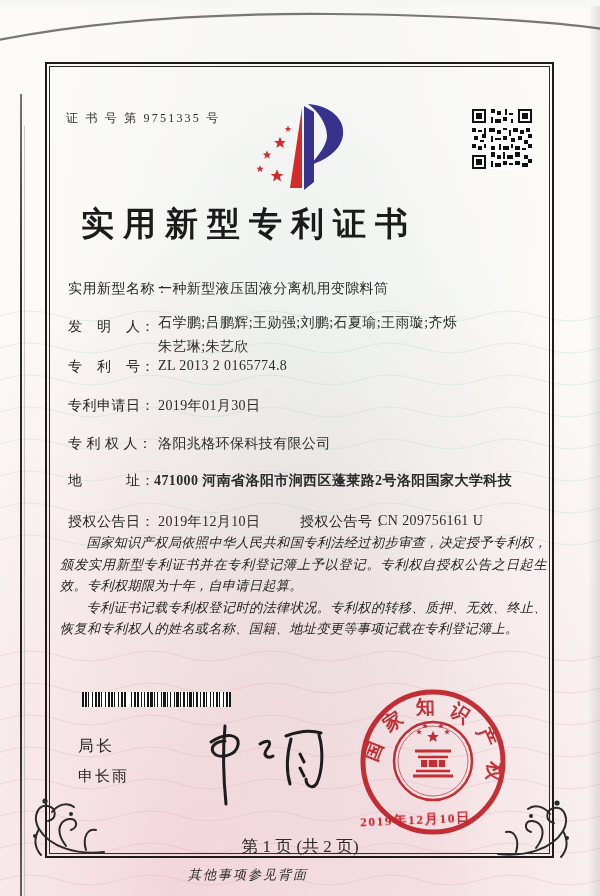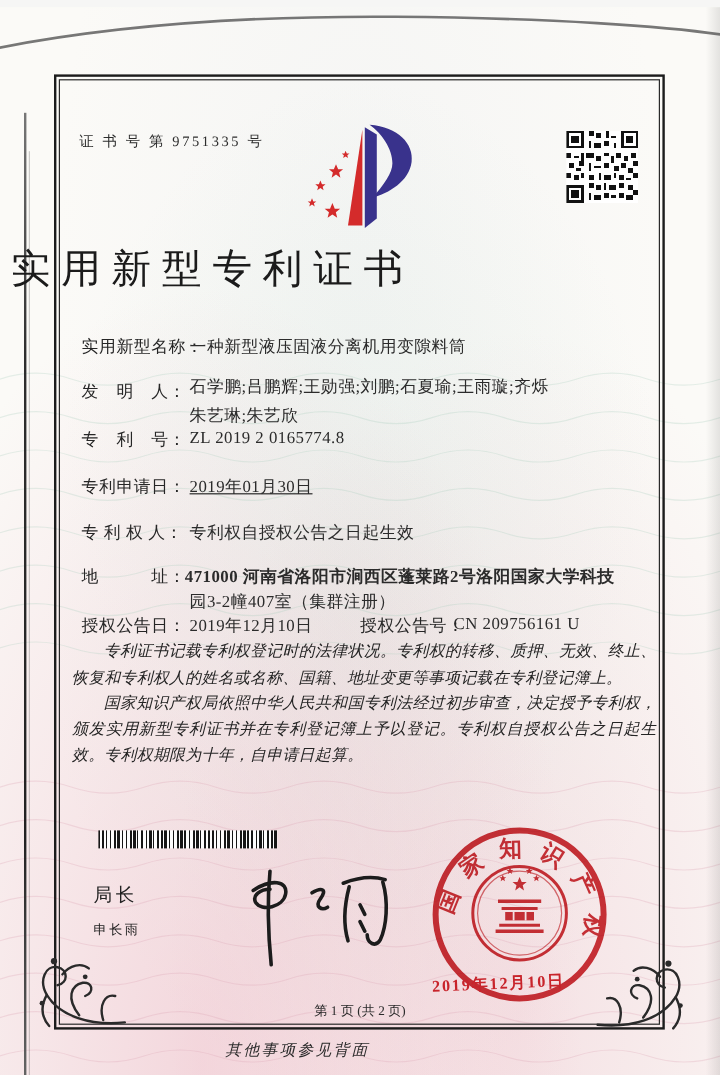--- a/index.html
+++ b/index.html
@@ -29,39 +29,39 @@
   .right-shade{position:absolute;right:0;top:0;width:12px;height:100%;
     background:linear-gradient(to left, rgba(80,80,80,.14), transparent);}
   
   .frame{
     position:absolute;left:45px;top:56px;width:505px;height:792px;
     border:2.5px solid #1c1c1c;
   }
   .frame-inner{position:absolute;left:2px;top:2px;right:2px;bottom:2px;border:1px solid #2a2a2a;}
   
   .cert-number{left:66px;top:104px;font-size:12px;letter-spacing:2.2px;color:#2d2d2d;}
-  .title{left:0;top:196px;width:489px;text-align:left;font-size:33px;font-weight:400;
+  .title{left:0;top:196px;width:489px;text-align:center;font-size:33px;font-weight:700;
     letter-spacing:9px;text-indent:9px;color:#1b1b1b;}
   .flabel{font-size:14px;color:#262626;letter-spacing:.5px;white-space:pre;}
   .fvalue{font-size:14px;color:#2b2b2b;letter-spacing:.4px;white-space:pre;}
   .legal{left:60px;top:526px;width:487px;font-size:13.2px;line-height:21.5px;
     font-style:italic;color:#242424;text-align:justify;letter-spacing:.3px;}
   .legal p{margin:0;text-indent:2em;}
   .barcode{left:82px;top:686px;width:149px;height:15px;
     background-image:repeating-linear-gradient(90deg,
       #161616 0 1.5px, #fdfdfd 1.5px 2.6px,
       #161616 2.6px 5px, #fdfdfd 5px 6.2px,
       #161616 6.2px 7.2px, #fdfdfd 7.2px 9.6px,
       #161616 9.6px 10.8px, #fdfdfd 10.8px 13.1px);}
   .signer-title{left:78px;top:730px;font-size:15.5px;letter-spacing:3px;color:#222;}
-  .signer-name{left:78px;top:761px;font-size:11px;letter-spacing:2px;color:#222;}
+  .signer-name{left:78px;top:761px;font-size:15px;letter-spacing:2px;color:#222;}
   .seal{left:356px;top:679px;width:154px;height:154px;opacity:.93;mix-blend-mode:multiply;}
   .seal-date{left:360px;top:805px;font-size:13.5px;letter-spacing:1.5px;
     color:#c8242b;transform:rotate(-2.5deg);font-weight:700;}
-  .page-indicator{left:0;top:829px;width:600px;text-align:center;font-size:11px;color:#2b2b2b;}
+  .page-indicator{left:0;top:829px;width:600px;text-align:center;font-size:17px;color:#2b2b2b;}
   .back-note{left:0;top:860px;width:496px;text-align:center;font-size:13px;
     font-style:italic;color:#2b2b2b;letter-spacing:2px;}
   .flourish{width:82px;height:84px;}
 </style>
 </head>
 <body>
 
 <div class="paper">
 
   <svg class="wave-layer" viewBox="0 0 600 896">
@@ -177,40 +177,39 @@
   <div class="abs title">实用新型专利证书</div>
 
   <div class="abs flabel" style="left:68px;top:274px;">实用新型名称：</div>
   <div class="abs fvalue" style="left:158px;top:274px;">一种新型液压固液分离机用变隙料筒</div>
 
   <div class="abs flabel" style="left:68px;top:312px;">发　明　人：</div>
   <div class="abs fvalue" style="left:158px;top:308px;">石学鹏;吕鹏辉;王勋强;刘鹏;石夏瑜;王雨璇;齐烁</div>
   <div class="abs fvalue" style="left:158px;top:332px;text-align:center;">朱艺琳;朱艺欣</div>
 
   <div class="abs flabel" style="left:68px;top:352px;">专　利　号：</div>
-  <div class="abs fvalue" style="left:158px;top:352px;">ZL 2019 2 0165774.8</div>
+  <div class="abs fvalue" style="left:158px;top:352px;">ZL 2013 2 0165774.8</div>
 
   <div class="abs flabel" style="left:68px;top:391px;">专利申请日：</div>
-  <div class="abs fvalue" style="left:158px;top:391px;text-decoration:underline;">2019年01月30日</div>
+  <div class="abs fvalue" style="left:158px;top:391px;">2019年01月30日</div>
 
   <div class="abs flabel" style="left:68px;top:429px;">专 利 权 人：</div>
-  <div class="abs fvalue" style="left:158px;top:429px;">专利权自授权公告之日起生效</div>
+  <div class="abs fvalue" style="left:158px;top:429px;">洛阳兆格环保科技有限公司</div>
 
   <div class="abs flabel" style="left:68px;top:466px;">地　　　址：</div>
   <div class="abs fvalue" style="left:154px;top:466px;font-weight:bold;">471000 河南省洛阳市涧西区蓬莱路2号洛阳国家大学科技</div>
-  <div class="abs fvalue" style="left:158px;top:487px;">园3-2幢407室（集群注册）</div>
 
   <div class="abs flabel" style="left:68px;top:507px;">授权公告日：</div>
   <div class="abs fvalue" style="left:158px;top:507px;">2019年12月10日</div>
   <div class="abs flabel" style="left:300px;top:507px;">授权公告号：</div>
   <div class="abs fvalue" style="left:378px;top:507px;">CN 209756161 U</div>
 
   <div class="abs legal">
+    <p>国家知识产权局依照中华人民共和国专利法经过初步审查，决定授予专利权，颁发实用新型专利证书并在专利登记簿上予以登记。专利权自授权公告之日起生效。专利权期限为十年，自申请日起算。</p>
     <p>专利证书记载专利权登记时的法律状况。专利权的转移、质押、无效、终止、恢复和专利权人的姓名或名称、国籍、地址变更等事项记载在专利登记簿上。</p>
-    <p>国家知识产权局依照中华人民共和国专利法经过初步审查，决定授予专利权，颁发实用新型专利证书并在专利登记簿上予以登记。专利权自授权公告之日起生效。专利权期限为十年，自申请日起算。</p>
   </div>
 
   <div class="abs barcode"></div>
 
   <div class="abs signer-title">局长</div>
   <div class="abs signer-name">申长雨</div>
 
   <svg class="abs" style="left:198px;top:706px;" width="135" height="100" viewBox="0 0 135 100">
     <g fill="none" stroke="#1c1c1c" stroke-width="3" stroke-linecap="round">
       <path d="M27,14 C25,35 25,62 28,92"></path>

